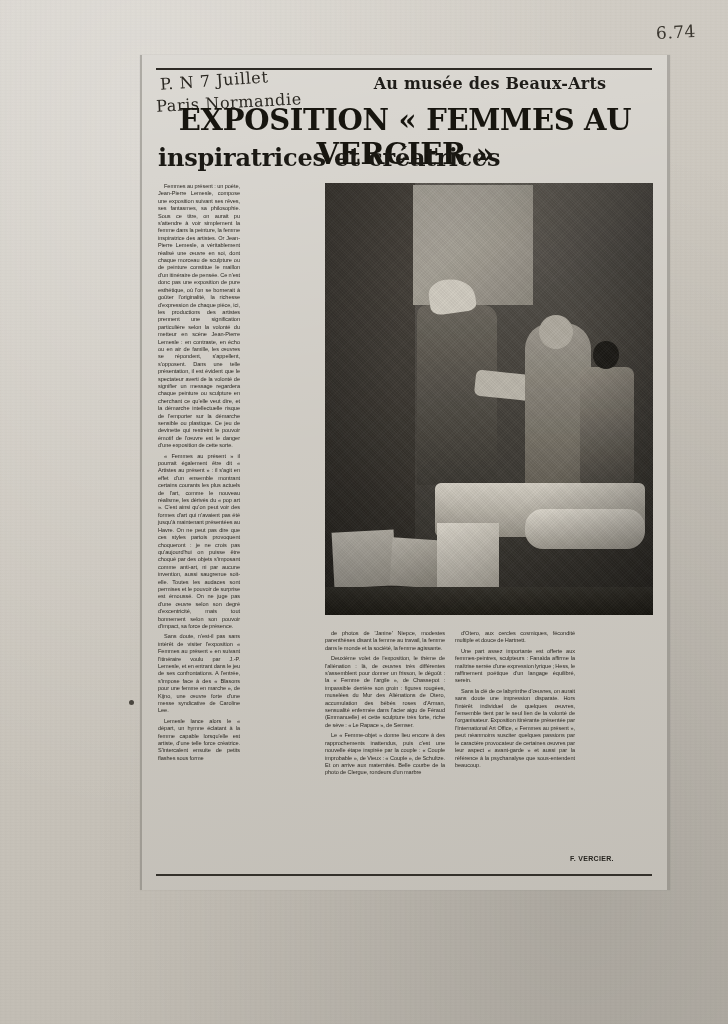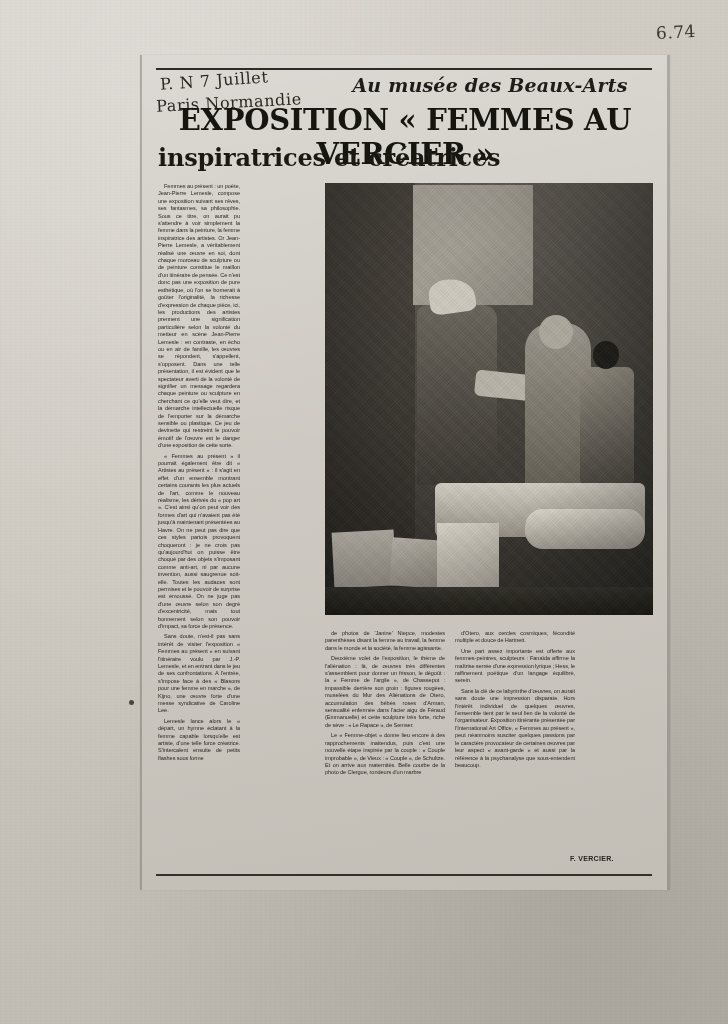--- a/index.html
+++ b/index.html
@@ -110,22 +110,21 @@
 
   
   .kicker {
     position: absolute;
     left: 200px;
     top: 19px;
     width: 300px;
     text-align: center;
     font-family: "DejaVu Serif", serif;
     font-weight: bold;
-    font-style: italic;
-    font-size: 19px;
+    font-size: 16px;
     color: #1f1d19;
     letter-spacing: 0.2px;
   }
   .headline-main {
     position: absolute;
     left: 10px;
     top: 48px;
     width: 510px;
     text-align: center;
     font-family: "DejaVu Serif", serif;

